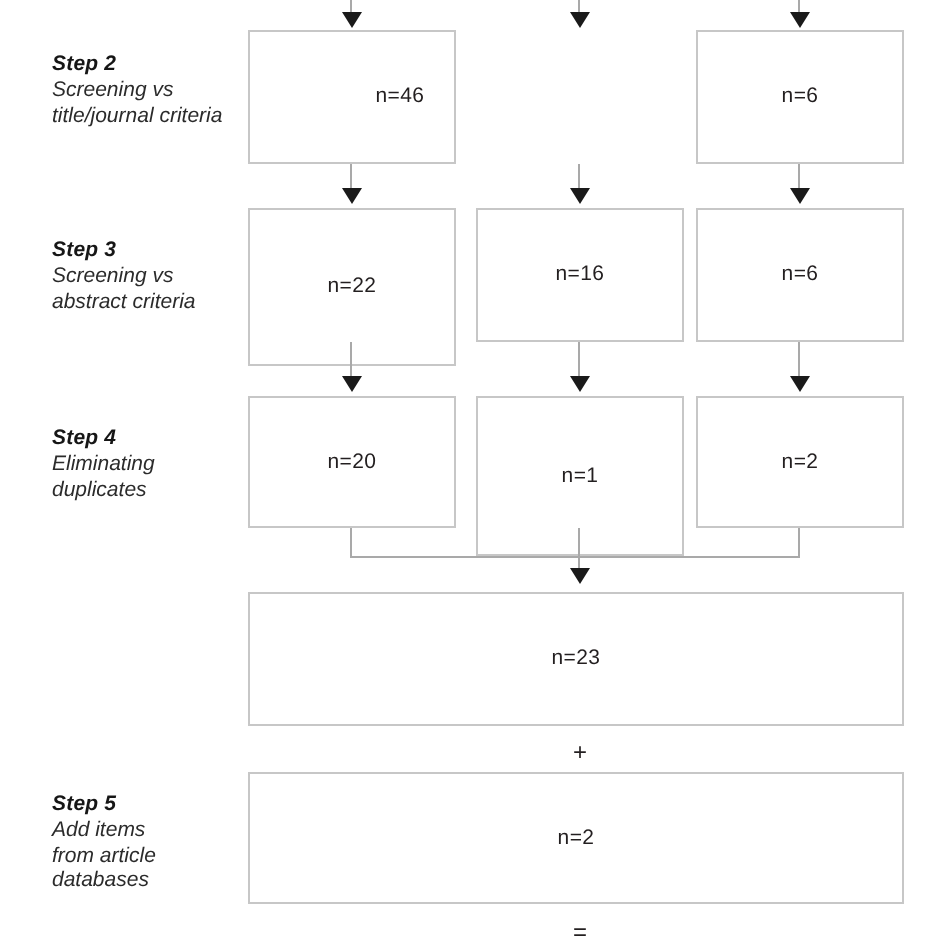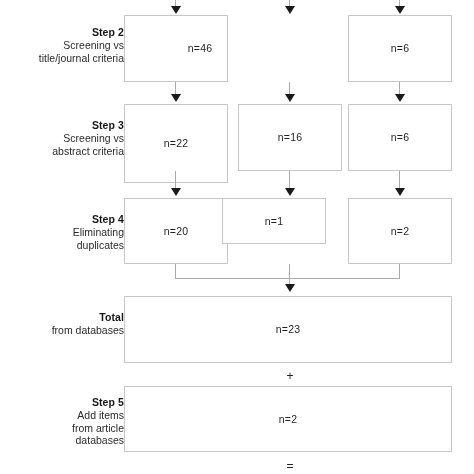--- a/index.html
+++ b/index.html
@@ -22,21 +22,22 @@
   }
 
   
   .row-label {
     position: absolute;
     left: 26px;
     width: 98px;
     color: #231f20;
     font-size: 10.5px;
     line-height: 12.6px;
-    text-align: right;
+    text-align: left;
+    font-style: italic;
   }
   .row-label .lbl-title {
     display: block;
     font-weight: bold;
     font-size: 10.5px;
     line-height: 13px;
     color: #161616;
     letter-spacing: 0.1px;
   }
   .row-label .lbl-sub {
@@ -156,40 +157,36 @@
 
   <div class="row-label" style="top:213px;">
     <span class="lbl-title">Step 4</span>
     <span class="lbl-sub">Eliminating</span>
     <span class="lbl-sub">duplicates</span>
   </div>
 
   <div class="nbox" style="left:124px; top:198px; width:104px; height:66px;">
     <span class="nval">n=20</span>
   </div>
-  <div class="nbox" style="left:222px; top:198px; width:104px; height:46px;">
+  <div class="nbox" style="left:238px; top:198px; width:104px; height:80px;">
     <span class="nval">n=1</span>
   </div>
   <div class="nbox" style="left:348px; top:198px; width:104px; height:66px;">
     <span class="nval">n=2</span>
   </div>
 
   <div class="vline" style="left:175px; top:264px; height:15px;"></div>
 
   <div class="vline" style="left:399px; top:264px; height:15px;"></div>
 
   <div class="hline" style="left:175px; top:278px; width:225px;"></div>
 
   <div class="vline" style="left:289px; top:264px; height:22px;"></div>
   <div class="arrowhead" style="left:285px; top:284px;"></div>
 
-  <div class="row-label" style="top:311px;">
-    <span class="lbl-title">Total</span>
-    <span class="lbl-sub">from databases</span>
-  </div>
 
   <div class="nbox wide" style="left:124px; top:296px; width:328px; height:67px;">
     <span class="nval">n=23</span>
   </div>
 
   <div class="op" style="left:280px; top:370px;">+</div>
 
   <div class="row-label" style="top:396px;">
     <span class="lbl-title">Step 5</span>
     <span class="lbl-sub">Add items</span>

